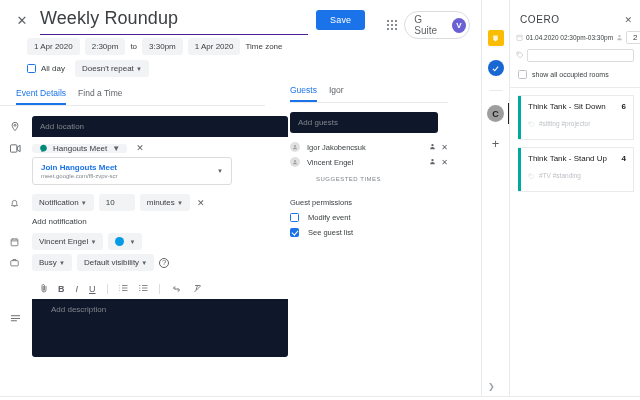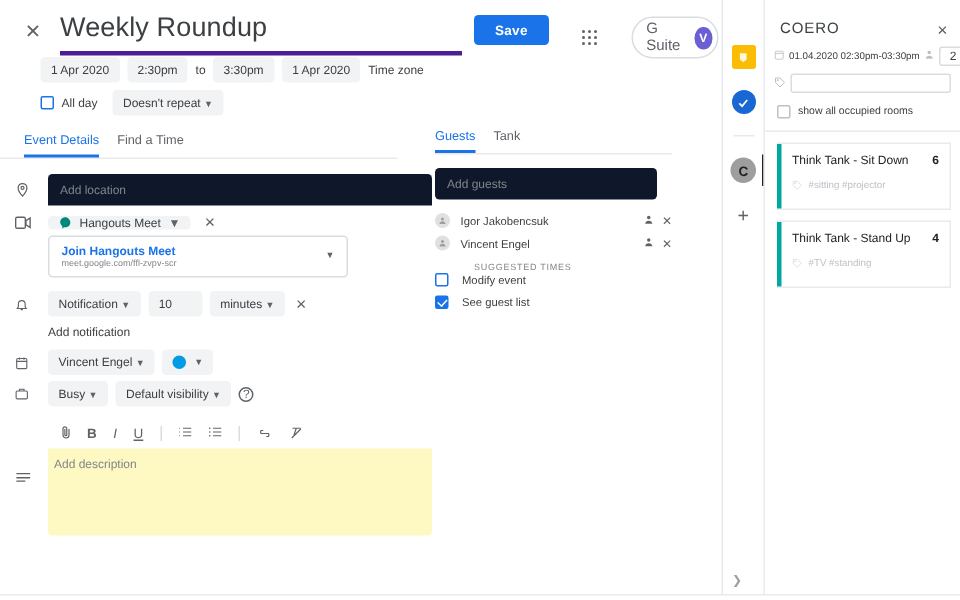--- a/index.html
+++ b/index.html
@@ -17,29 +17,29 @@
 
   .topbar { display: flex; align-items: flex-start; padding: 8px 10px 0 10px; height: 30px; }
   .close-x {
     width: 18px; height: 18px; margin-top: 3px; margin-left: 3px;
     display: flex; align-items: center; justify-content: center;
     color: #5f6368; font-size: 13px; cursor: pointer; flex: 0 0 auto;
   }
   .title-wrap { flex: 1; margin-left: 9px; margin-right: 8px; }
   .event-title {
     font-size: 18px; color: #3c4043; letter-spacing: .1px;
-    padding-bottom: 5px; border-bottom: 3px solid #4c1d95; width: 268px;
+    padding-bottom: 5px; border-bottom: 1px solid #4c1d95; width: 268px;
     white-space: nowrap; overflow: hidden;
   }
   .save-btn {
-    background: #1a73e8; color: #fff; font-size: 9px; font-weight: bold;
+    background: #1a73e8; color: #fff; font-size: 9px; font-weight: normal;
     padding: 5px 14px; border: none; border-radius: 3px; cursor: pointer;
     margin-top: 2px; letter-spacing: .2px;
   }
-  .gsuite-area { display: flex; align-items: center; gap: 23px; margin-left: 22px; margin-top: 3px; }
+  .gsuite-area { display: flex; align-items: center; gap: 7px; margin-left: 22px; margin-top: 3px; }
   .apps-grid { display: grid; grid-template-columns: repeat(3,2px); grid-template-rows: repeat(3,2px); gap: 2px; cursor: pointer; }
   .apps-grid i { display: block; width: 2px; height: 2px; background: #5f6368; border-radius: 50%; }
   .gsuite-pill {
     display: flex; align-items: center; gap: 6px;
     border: 1px solid #dadce0; border-radius: 14px; padding: 2px 3px 2px 9px; cursor: pointer;
   }
   .gsuite-pill span { font-size: 10px; color: #5f6368; }
   .avatar-v {
     width: 15px; height: 15px; border-radius: 50%; background: #6b5fd4; color: #fff;
     font-size: 8px; display: flex; align-items: center; justify-content: center; font-weight: bold;
@@ -99,22 +99,22 @@
 
   
   .desc-wrap { display: flex; padding-left: 10px; margin-top: 8px; }
   .desc-body { margin-left: 0; }
   .desc-toolbar {
     display: flex; align-items: center; gap: 11px; padding: 4px 9px; color: #5f6368; font-size: 9px;
   }
   .desc-toolbar .divider { width: 1px; height: 10px; background: #dadce0; }
   .desc-toolbar span { cursor: pointer; }
   .desc-area {
-    width: 256px; height: 58px; background: #fef9c3; border-radius: 0 0 3px 3px;
-    font-size: 8px; color: #80868b; padding: 6px 4px; cursor: text;
+    width: 256px; height: 58px; background: #0f172a; border-radius: 0 0 3px 3px;
+    font-size: 8px; color: #80868b; padding: 6px 19px; cursor: text;
   }
 
   
   .guests-col { position: absolute; left: 290px; top: 85px; width: 158px; }
   .gtabs { display: flex; gap: 12px; border-bottom: 1px solid #e8eaed; }
   .guest-row { display: flex; align-items: center; margin-top: 5px; }
   .gavatar { width: 10px; height: 10px; border-radius: 50%; background: #e0e0e0;
              display: flex; align-items: center; justify-content: center; flex: 0 0 auto; }
   .gname { font-size: 7.5px; color: #3c4043; margin-left: 7px; flex: 1; white-space: nowrap; }
   .gicon { color: #5f6368; font-size: 8px; margin-left: 5px; cursor: pointer; }
@@ -368,21 +368,21 @@
             </svg>
           </span>
         </div>
         <div class="desc-area">Add description</div>
       </div>
     </div>
 
     <div class="guests-col">
       <div class="gtabs">
         <div class="tab active">Guests</div>
-        <div class="tab">Tank</div>
+        <div class="tab">Igor</div>
       </div>
 
       <div class="textfield" style="width:148px;margin-top:9px;border-radius:3px;">Add guests</div>
 
       <div class="guest-row" style="margin-top:9px;">
         <div class="gavatar">
           <svg width="6" height="6" viewBox="0 0 24 24" fill="#9aa0a6">
               <circle cx="12" cy="8" r="4"></circle>
               <path d="M4 21c0-4.4 3.6-7 8-7s8 2.6 8 7z"></path>
             </svg>
@@ -409,20 +409,21 @@
           <svg width="7" height="7" viewBox="0 0 24 24" fill="#5f6368">
               <circle cx="12" cy="7" r="4"></circle>
               <path d="M4 21c0-4.4 3.6-7 8-7s8 2.6 8 7z"></path>
             </svg>
         </span>
         <span class="gicon">✕</span>
       </div>
 
       <div class="suggested">SUGGESTED TIMES</div>
 
+      <div class="perm-title">Guest permissions</div>
 
       <div class="perm-row">
         <div class="cbox blue"></div>
         <div class="perm-lbl">Modify event</div>
       </div>
       <div class="perm-row">
         <div class="cbox checked"></div>
         <div class="perm-lbl">See guest list</div>
       </div>
     </div>

